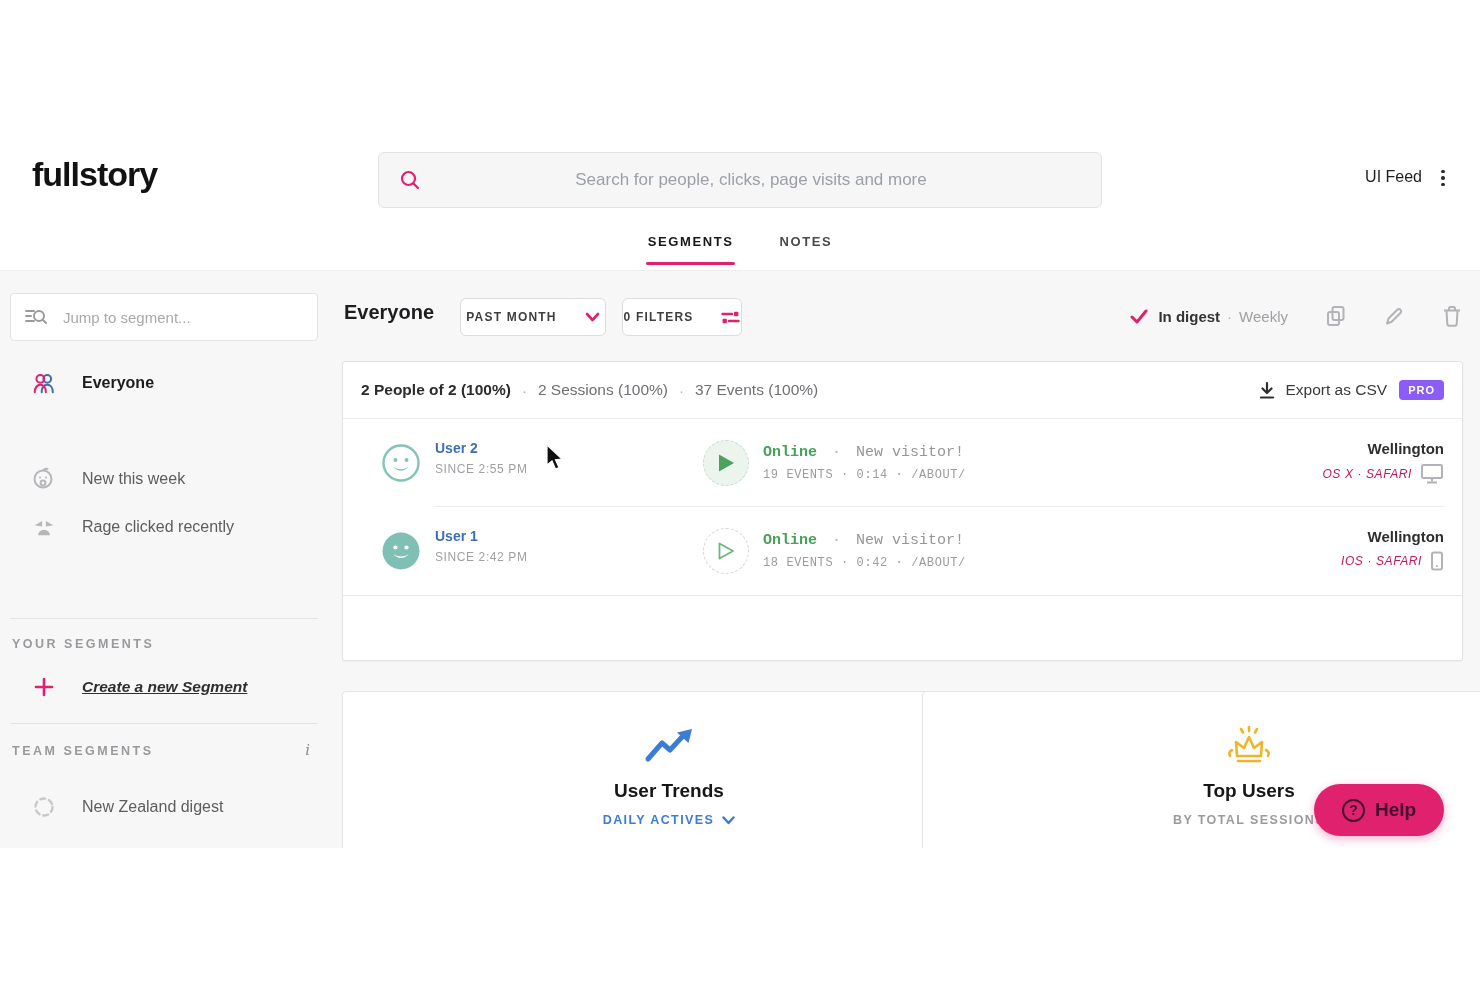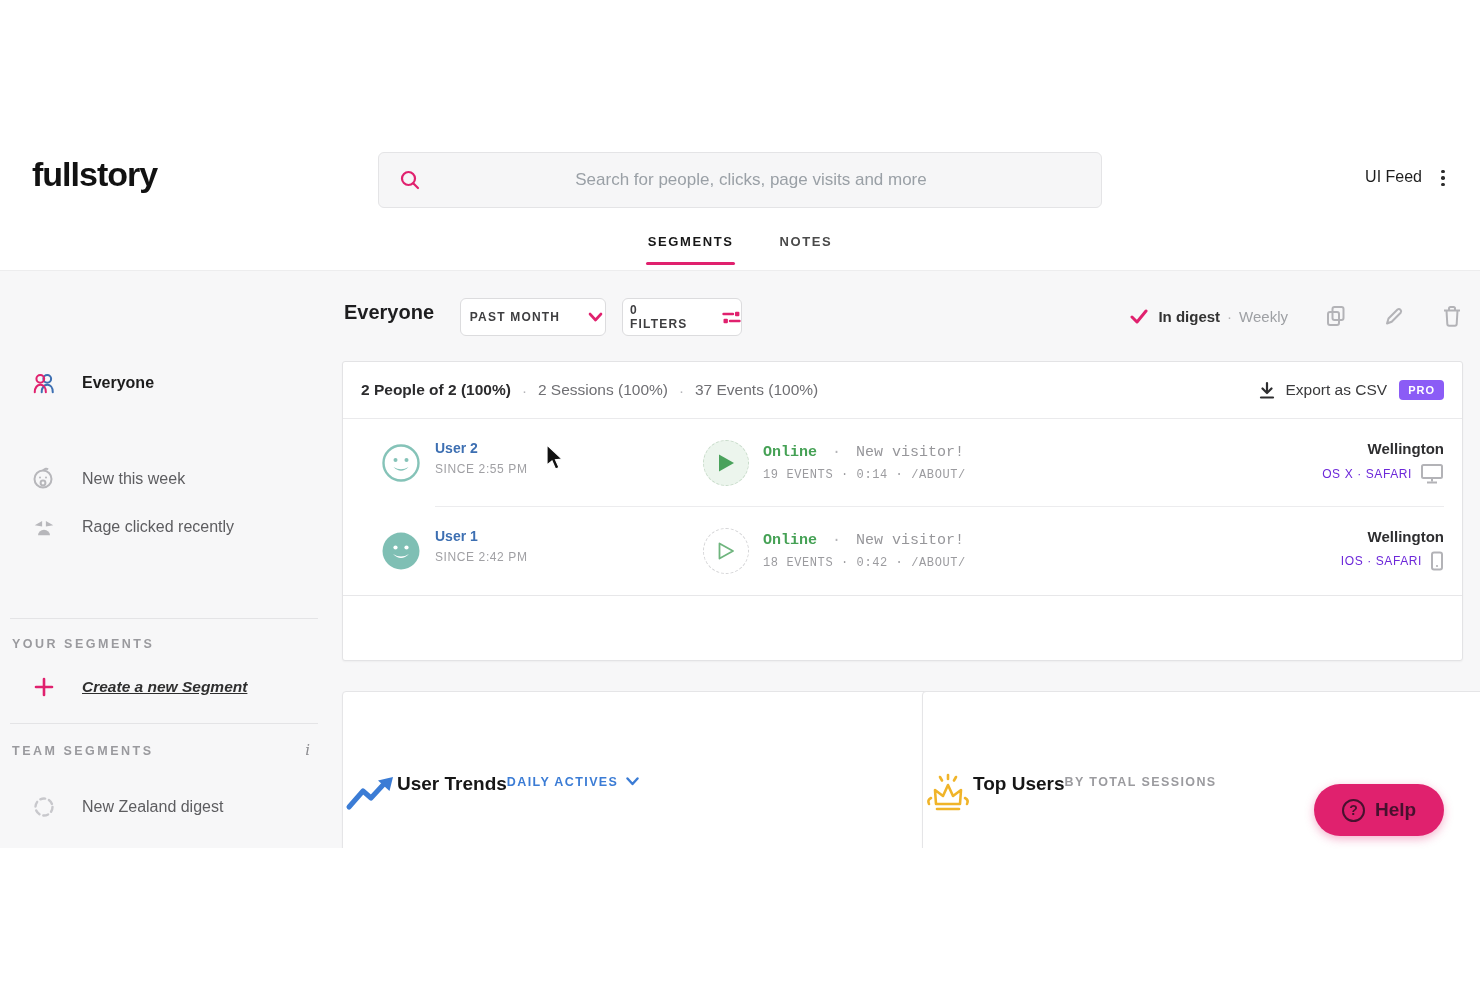--- a/index.html
+++ b/index.html
@@ -46,21 +46,21 @@
   .side-item.active .lbl { font-weight:700; color:#1c1c1c; }
   .side-div { position:absolute; left:10px; right:12px; border-top:1px solid #e4e4e6; }
   .side-heading { position:absolute; left:12px; font-size:12.5px; font-weight:700; letter-spacing:2.5px; color:#9a9a9e; }
   .create-lbl { font-size:15.5px; font-style:italic; color:#2f2f2f; text-decoration:underline; font-weight:600; }
   .info-i { position:absolute; right:20px; font-family:"DejaVu Serif",serif; font-style:italic; font-size:15px; color:#8c8c90; }
 
   
   .seg-title { position:absolute; left:344px; top:30px; font-size:20px; font-weight:700; color:#1d1d1f; }
   .hdr-btn { position:absolute; top:27px; height:38px; background:#fff; border:1px solid #dcdcde; border-radius:6px;
              display:flex; align-items:center; justify-content:center; gap:28px; cursor:pointer;
-             font-size:12px; font-weight:700; letter-spacing:1.2px; color:#3e3e40;padding-left:7px; }
+             font-size:12px; font-weight:700; letter-spacing:1.2px; color:#3e3e40; }
   .btn-month { left:460px; width:146px; }
   .btn-filters { left:622px; width:120px; }
   .digest-row { position:absolute; top:34px; right:18px; display:flex; align-items:center; }
   .digest-row .txt-digest { font-size:15px; font-weight:700; color:#333; margin-left:10px; }
   .digest-row .txt-sep { font-size:15px; color:#b2b2b6; margin:0 7px; }
   .digest-row .txt-weekly { font-size:15px; color:#9ea0a4; }
   .digest-row .act { margin-left:38px; cursor:pointer; }
 
   
   .results-card { position:absolute; left:342px; top:90px; width:1121px; height:300px; background:#fff;
@@ -82,27 +82,27 @@
   .play.solid { background:#ecf5ed; border:1.5px dashed #c7dbc9; }
   .play.hollow { background:#fff; border:1.5px dashed #d4d4d6; }
   .person-row .sess-col { position:absolute; left:420px; top:25px;font-family:Liberation Mono, monospace; }
   .p-status { font-size:15px; }
   .p-online { color:#45a155; font-weight:700; }
   .p-dot { color:#b4b4b8; margin:0 6px; }
   .p-note { color:#96969a; }
   .p-meta { font-size:12px; color:#9b9b9f; letter-spacing:.6px; margin-top:7px; }
   .person-row .geo-col { position:absolute; right:18px; top:21px; text-align:right; }
   .g-city { font-size:15px; font-weight:600; color:#2e2e30; }
-  .g-dev { font-size:12px; color:#6d28d9; letter-spacing:.6px; margin-top:6px; display:flex; align-items:center; justify-content:flex-end; gap:8px; }
+  .g-dev { font-size:12px; color:#be185d; letter-spacing:.6px; margin-top:6px; display:flex; align-items:center; justify-content:flex-end; gap:8px;font-style:italic; }
   .row-div { position:absolute; left:92px; right:18px; bottom:0; border-bottom:1px solid #ececee; }
   .rows-end { border-top:1px solid #e7e7e9; height:66px; }
 
   
   .mini-card { position:absolute; top:420px; width:654px; height:170px; background:#fff; border:1px solid #e5e5e7; border-radius:4px;
-               box-shadow:0 1px 2px rgba(0,0,0,.04); display:flex; align-items:center; }
+               box-shadow:0 1px 2px rgba(0,0,0,.04); display:flex; flex-direction:column; align-items:center; }
   .mini-card .expand { position:absolute; top:16px; right:16px; cursor:pointer; }
   .mc-icon { margin-top:32px; height:40px; display:flex; align-items:flex-end; }
   .mc-title { font-size:19px; font-weight:700; color:#161616; margin-top:16px; }
   .mc-sub { margin-top:11px; font-size:12.5px; font-weight:700; letter-spacing:1.4px; display:flex; align-items:center; gap:8px; }
   .mc-sub.blue { color:#3b7cd5; cursor:pointer; }
   .mc-sub.gray { color:#9b9b9f; }
   .card-trends { left:342px; }
   .card-top-users { left:922px; }
 
   
@@ -138,20 +138,34 @@
   </div>
 
 <div class="tabs">
   <div class="tab active">SEGMENTS</div>
   <div class="tab">NOTES</div>
 </div>
 
 <div class="content">
 
   <div class="sidebar">
+    <div class="jump-box">
+      <span>
+        <svg width="22" height="20" viewBox="0 0 22 20">
+            <g stroke="#9a9a9e" stroke-width="2" fill="none" stroke-linecap="round">
+              <line x1="1" y1="4" x2="9" y2="4"></line>
+              <line x1="1" y1="9" x2="6" y2="9"></line>
+              <line x1="1" y1="14" x2="9" y2="14"></line>
+              <circle cx="14" cy="9" r="5"></circle>
+              <line x1="17.6" y1="12.6" x2="21" y2="16"></line>
+            </g>
+          </svg>
+      </span>
+      <input placeholder="Jump to segment..." style="">
+    </div>
 
     <div class="side-item active" style="top:88px">
       <span class="ic">
         <svg width="26" height="22" viewBox="0 0 26 22">
             <g fill="none" stroke-width="2.2" stroke-linecap="round">
               <g stroke="#3d6fb2">
                 <circle cx="16.5" cy="6.5" r="4.2"></circle>
                 <path d="M10.5,21 c0-5.2 2.7-8 6-8 s6,2.8 6,8"></path>
               </g>
               <g stroke="#e0216e">

